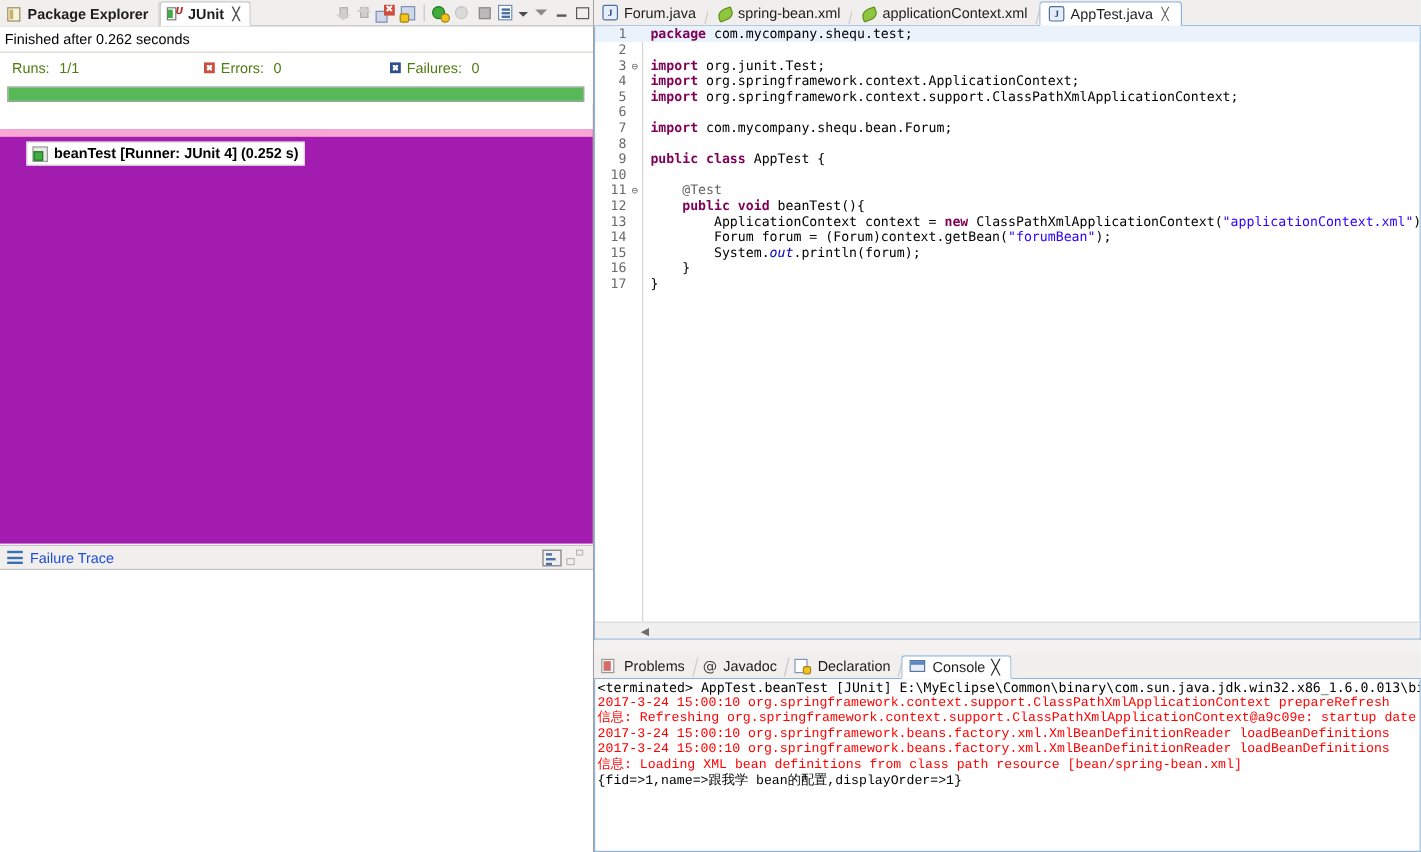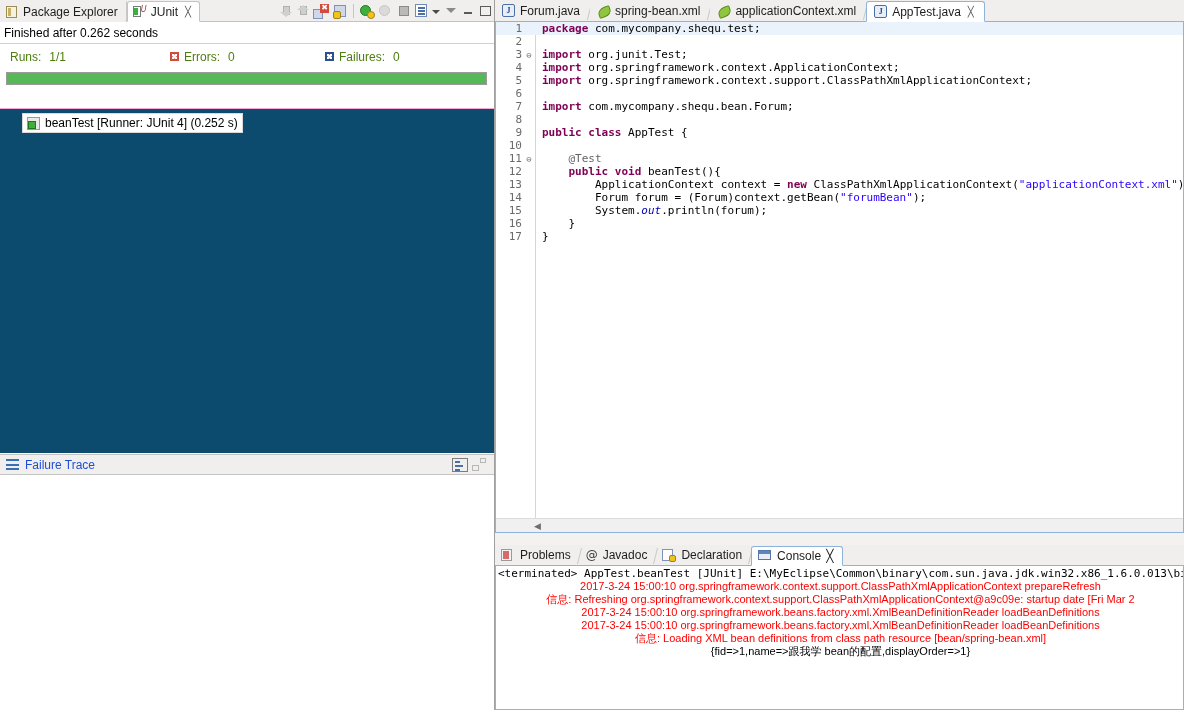--- a/index.html
+++ b/index.html
@@ -15,21 +15,21 @@
 
   
   #left-panel {
     position: absolute; left:0; top:0; width:495px; height:710px;
     background:#ffffff;
     border-right:1px solid #a0a0a0;
   }
   .view-tabbar {
     position:relative; height:22px; background:#f0efee;
     border-bottom:1px solid #c3c3c3;
-    display:flex; align-items:flex-end;
+    display:flex; align-items:flex-end;font-weight:bold;
   }
   .vtab {
     display:flex; align-items:center; gap:4px;
     height:21px; padding:0 8px 0 5px;
     font-size:12px; color:#1d1d1d;
     border:1px solid transparent;
     border-bottom:none;
     position:relative; top:1px;
     cursor:default;
     white-space:nowrap;
@@ -72,21 +72,21 @@
      background:#ffffff; clip-path: polygon(0 0,40% 0,50% 25%,60% 0,100% 0,100% 40%,70% 50%,100% 60%,100% 100%,60% 100%,50% 75%,40% 100%,0 100%,0 60%,30% 50%,0 40%); }
 
   .progress-wrap { padding:3px 7px 2px 6px; background:#ffffff; }
   .progress-outer {
     height:13px; border:1px solid #9b9b9b; background:#f6f6f6; position:relative;
   }
   .progress-inner { position:absolute; left:0; top:0; bottom:0; background:#57b857; }
 
   .tree-area {
     position:absolute; left:0; right:0; top:108px; bottom:257px;
-    background:#0c4a6e; border-top:1px solid #f9a8d4; overflow:hidden;
+    background:#a21caf; border-top:6px solid #f9a8d4; overflow:hidden;font-weight:bold;
   }
   .tree-row {
     display:flex; align-items:center; gap:5px;
     padding:2px 4px; margin:4px 0 0 22px;
     font-size:12px; color:#000;
     border:1px solid #d9d9d9;
     width:max-content;
     background:#ffffff;
     cursor:default;
   }
@@ -194,22 +194,22 @@
   }
   .console-body {
     position:absolute; left:0; right:0; top:566px; bottom:0; background:#ffffff;
     border:1px solid #8fb4d9; border-top:none; overflow:hidden;
   }
   .console-head {
     font-family:"DejaVu Sans Mono", monospace; font-size:11px; color:#000;
     padding:2px 0 1px 2px; white-space:nowrap; height:14px; line-height:12px;
   }
   .console-line {
-    font-family:Liberation Sans, sans-serif; font-size:11px;
-    white-space:nowrap; height:13px; line-height:13px; padding-left:2px;text-align:center;
+    font-family:Liberation Mono, monospace; font-size:11px;
+    white-space:nowrap; height:13px; line-height:13px; padding-left:2px;
   }
   .console-line.err { color:#ff0000; }
   .console-line.out { color:#000000; }
 
   
   .ico { display:inline-block; position:relative; }
   .ico-down, .ico-up { width:14px; height:14px; }
   .ico-down:before, .ico-up:before {
     content:""; position:absolute; left:4px; top:2px; width:5px; height:7px; background:#cfcfcf;
     border:1px solid #b0b0b0;

